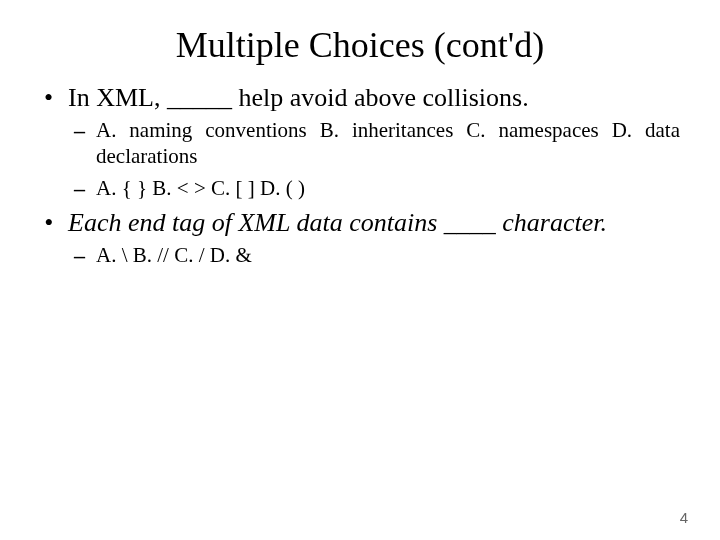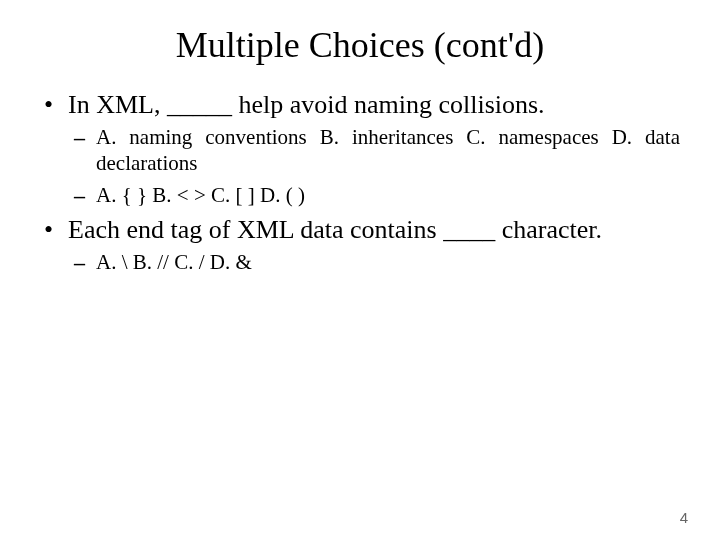--- a/index.html
+++ b/index.html
@@ -8,21 +8,21 @@
     height: 540px;
     background: #ffffff;
     font-family: "Times New Roman", Times, serif;
     color: #000;
     position: relative;
     padding: 24px 40px 0 40px;
   }
   .title {
     font-size: 36px;
     text-align: center;
-    margin-bottom: 23px;
+    margin-bottom: 16px;
     font-weight: normal;
   }
   ul.main {
     list-style: none;
     padding-left: 0;
   }
   ul.main > li {
     margin-bottom: 6px;
   }
   .q {
@@ -31,21 +31,21 @@
     position: relative;
     padding-left: 28px;
   }
   .q::before {
     content: "•";
     position: absolute;
     left: 4px;
     top: 0;
     font-size: 26px;
   }
-  .q.justify { text-align: justify; }
+  .q.justify { text-align: justify; font-style: italic; }
   .opts {
     font-size: 21px;
     line-height: 1.25;
     position: relative;
     padding-left: 56px;
     margin-top: 2px;
   }
   .opts::before {
     content: "–";
     position: absolute;
@@ -64,21 +64,21 @@
     font-family: Arial, sans-serif;
   }
 </style>
 </head>
 <body>
 
 <h1 class="title">Multiple Choices (cont'd)</h1>
 
 <ul class="main">
   <li>
-    <div class="q">In XML, _____ help avoid naming collisions.</div>
+    <div class="q">In XML, _____ help avoid above collisions.</div>
     <div class="opts justify">A. naming conventions   B. inheritances C. namespaces   D. data declarations</div>
   </li>
   <li>
     <div class="opts">A. { }    B. &lt; &gt;    C. [ ]   D. ( )</div>
   </li>
   <li>
     <div class="q justify">Each end tag of XML data contains ____ character.</div>
     <div class="opts">A. \    B. //    C. /    D. &amp;</div>
   </li>
   <li>

